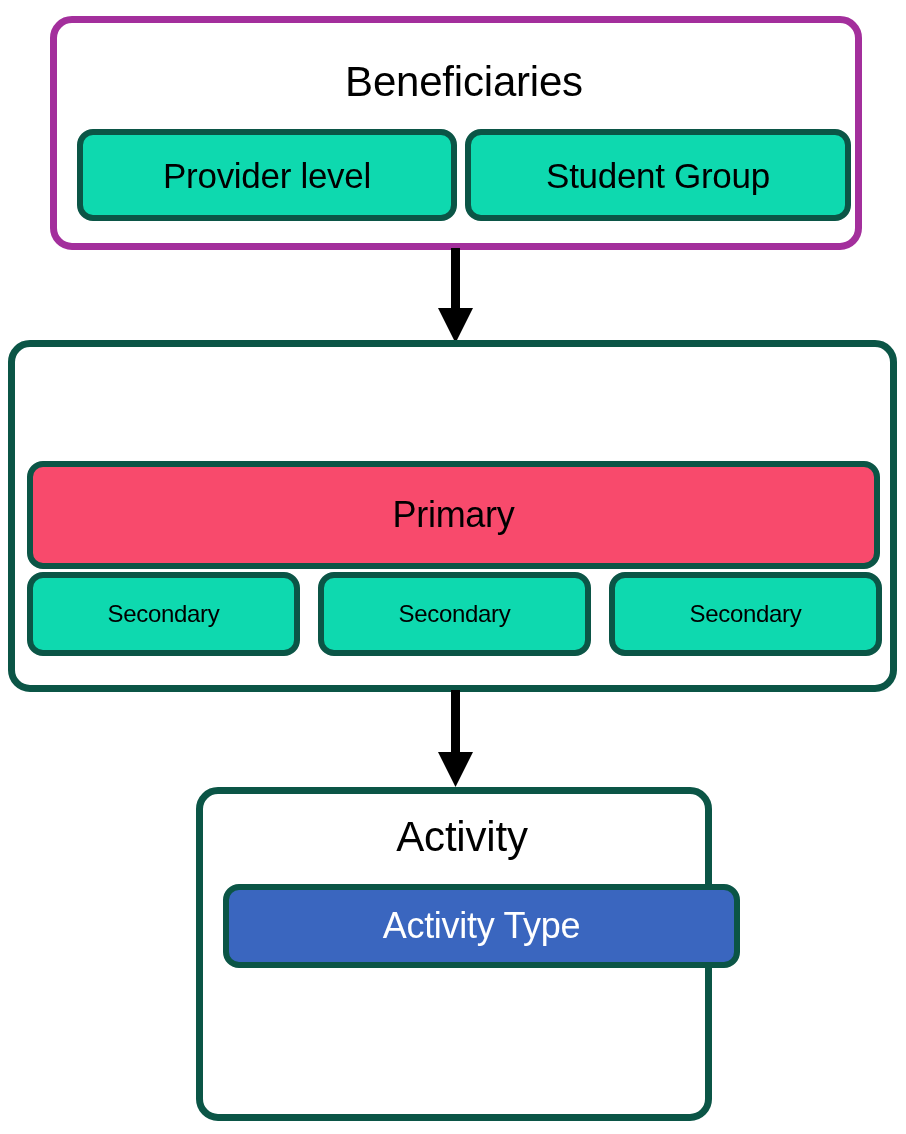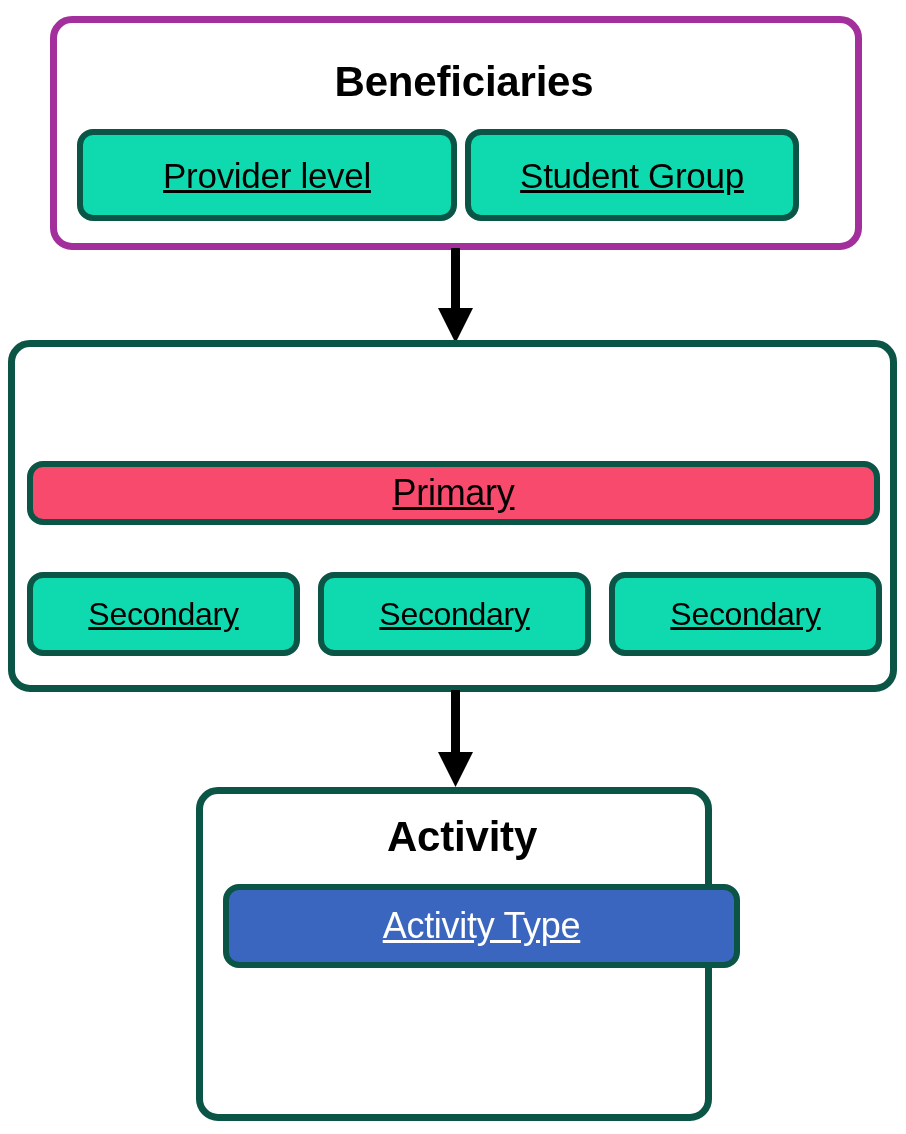--- a/index.html
+++ b/index.html
@@ -22,42 +22,41 @@
     background: #ffffff;
     border-radius: 22px;
     border-style: solid;
   }
 
   .group-title {
     position: absolute;
     left: 16px;
     right: 0;
     text-align: center;
-    font-weight: bold;
+    font-weight: normal;
     color: #000000;
     line-height: 1;
     letter-spacing: -0.2px;
   }
 
   
   .chip {
     position: absolute;
     box-sizing: border-box;
     border: 6px solid #0B5546;
     border-radius: 16px;
     display: flex;
     align-items: center;
     justify-content: center;
     line-height: 1;
   }
   .chip-label {
     display: block;
     white-space: nowrap;
     letter-spacing: -0.3px;
-    text-decoration: underline;
   }
 
   .chip.teal  { background: #0ED9AF; }
   .chip.pink  { background: #F84A6C; }
   .chip.blue  { background: #3A66BF; }
 
   .chip.teal  .chip-label,
   .chip.pink  .chip-label { color: #000000; }
   .chip.blue  .chip-label { color: #FFFFFF; }
 
@@ -71,51 +70,51 @@
   #beneficiaries-title {
     top: 38px;
     font-size: 42px;
   }
   #chip-provider-level {
     left: 20px;  top: 106px;
     width: 380px; height: 92px;
   }
   #chip-student-group {
     left: 408px; top: 106px;
-    width: 334px; height: 92px;
+    width: 386px; height: 92px;
   }
   #chip-provider-level .chip-label,
   #chip-student-group .chip-label { font-size: 35px; }
 
   
   #outcomes-group {
     left: 8px;  top: 340px;
     width: 889px; height: 352px;
     border-width: 7px;
     border-color: #0B5546;
   }
   #outcomes-title {
     top: 28px;
     font-size: 42px;
   }
   #chip-primary {
     left: 12px;  top: 114px;
-    width: 853px; height: 64px;
+    width: 853px; height: 108px;
   }
   #chip-primary .chip-label { font-size: 36px; }
 
   .chip-secondary {
     top: 225px;
     width: 273px;
     height: 84px;
   }
   #chip-secondary-1 { left: 12px; }
   #chip-secondary-2 { left: 303px; }
   #chip-secondary-3 { left: 594px; }
-  .chip-secondary .chip-label { font-size: 32px; }
+  .chip-secondary .chip-label { font-size: 24px; }
 
   
   #activity-group {
     left: 196px; top: 787px;
     width: 516px; height: 334px;
     border-width: 7px;
     border-color: #0B5546;
   }
   #activity-title {
     top: 22px;

